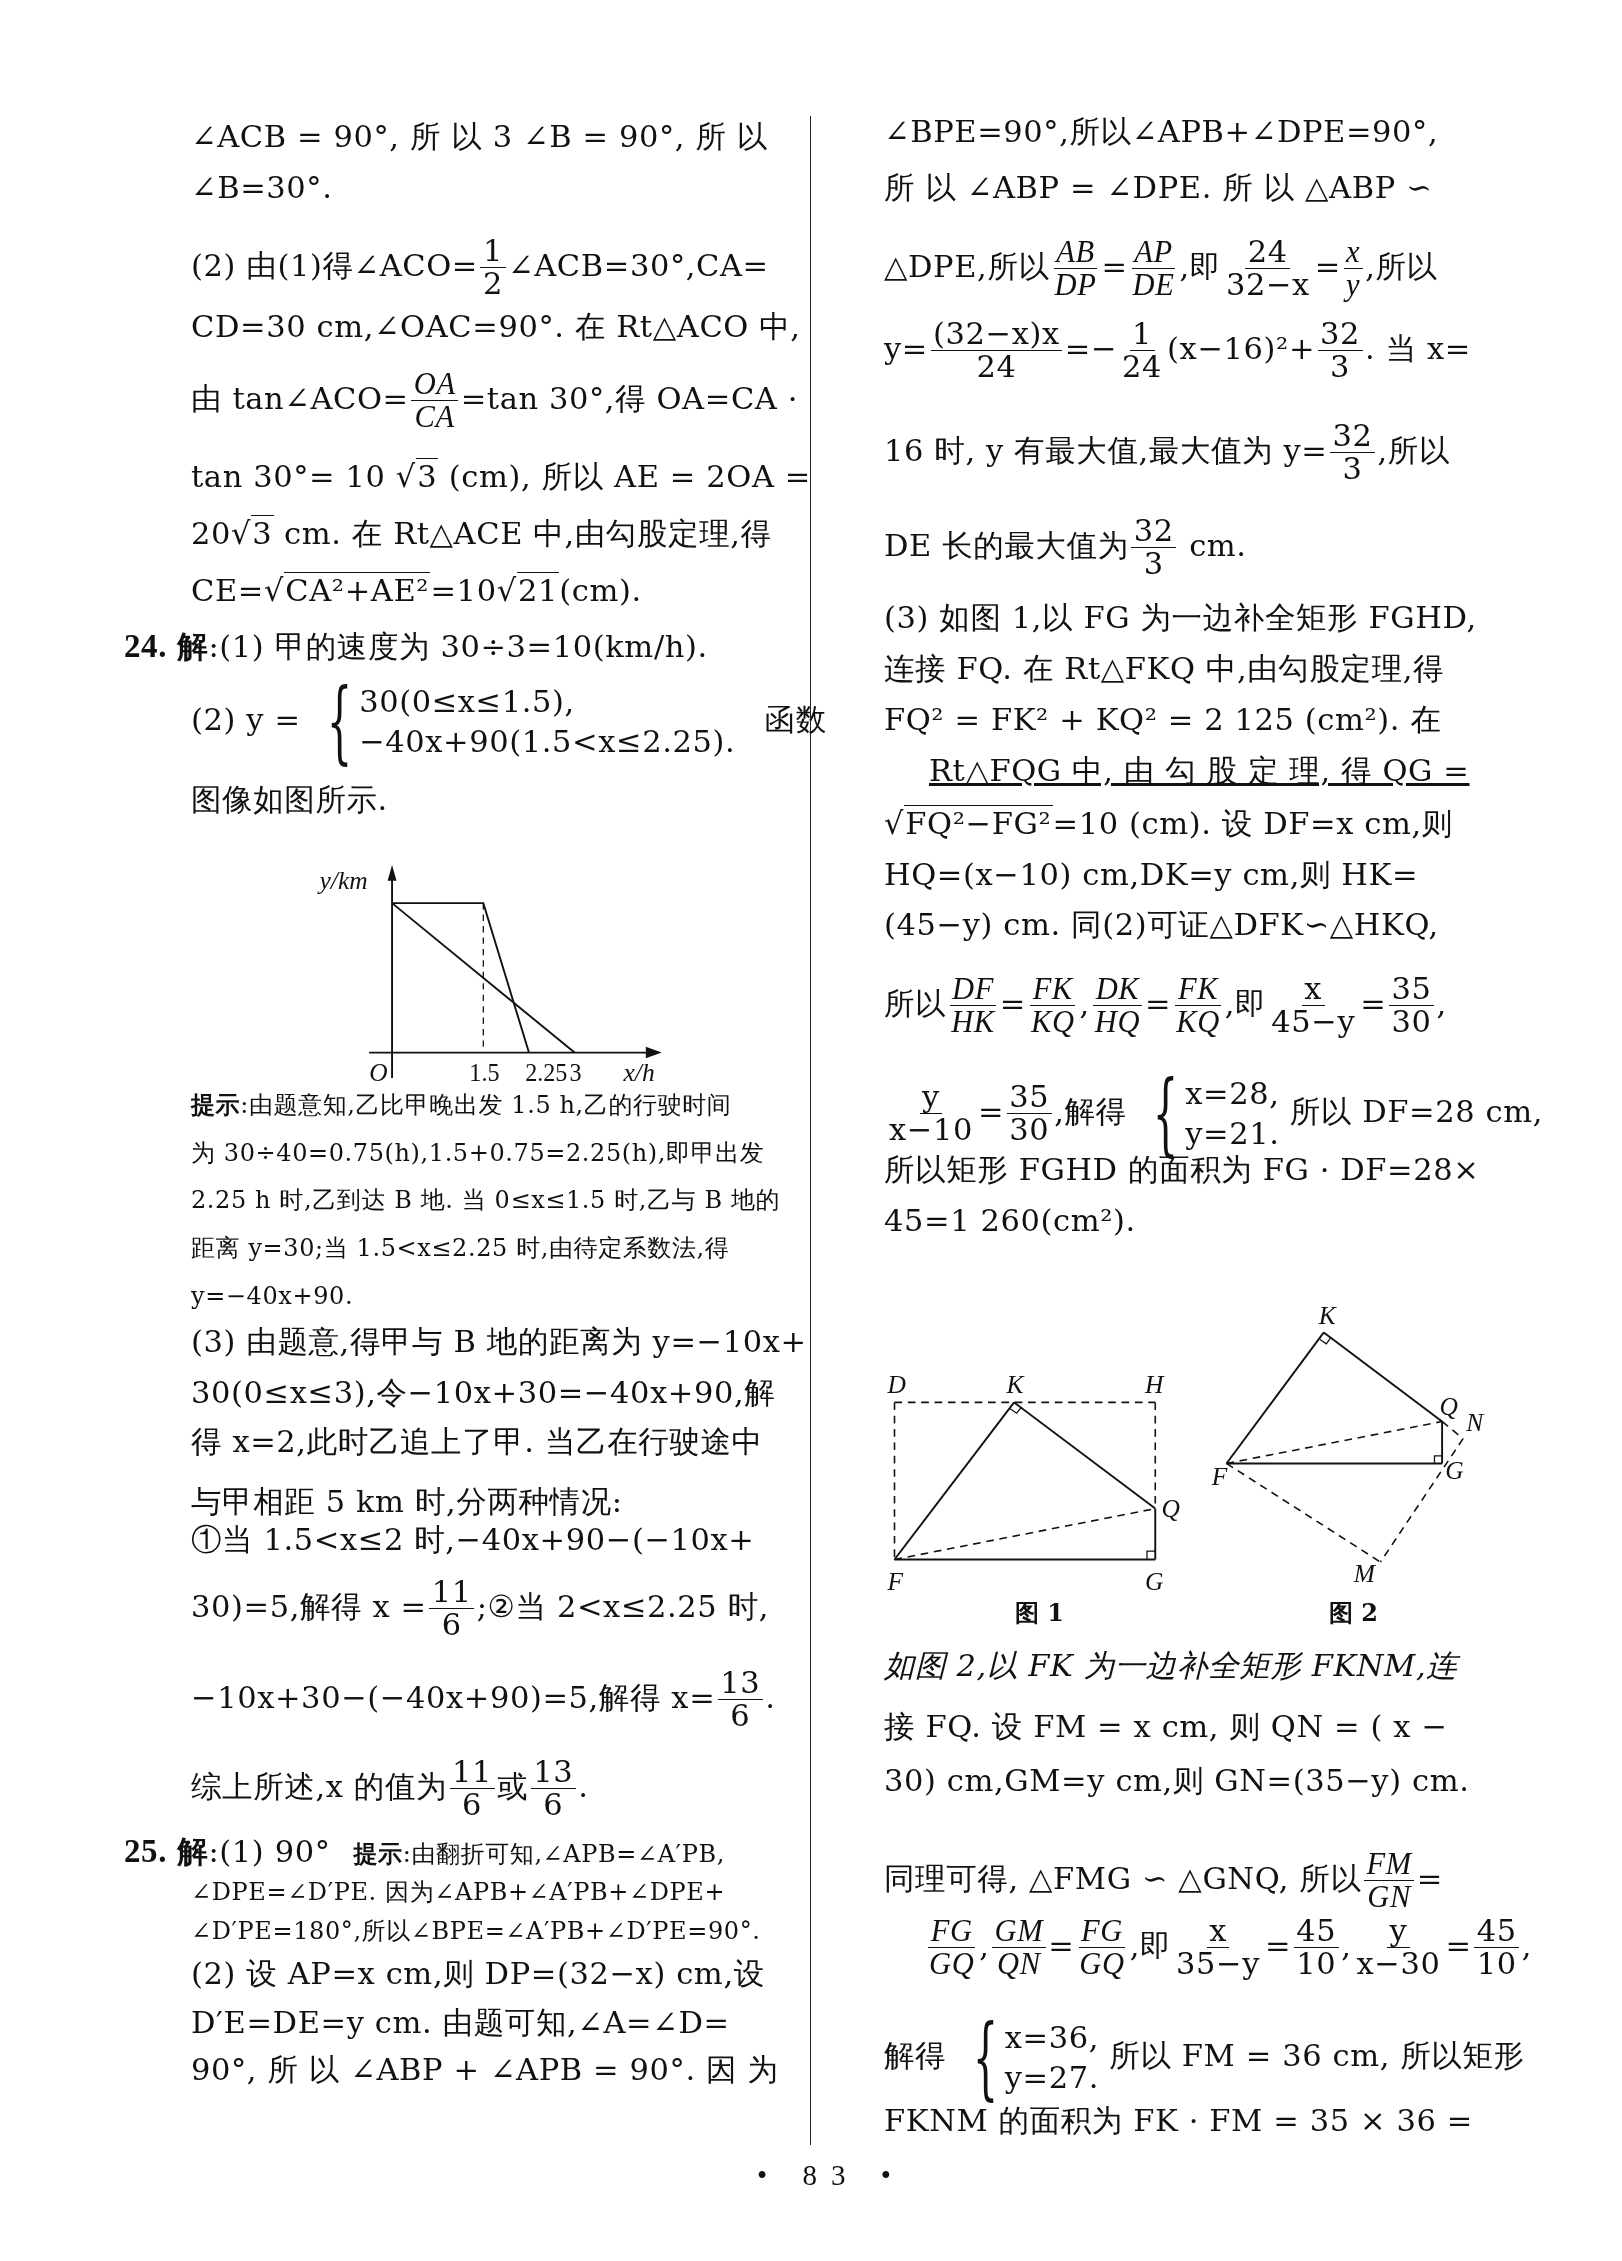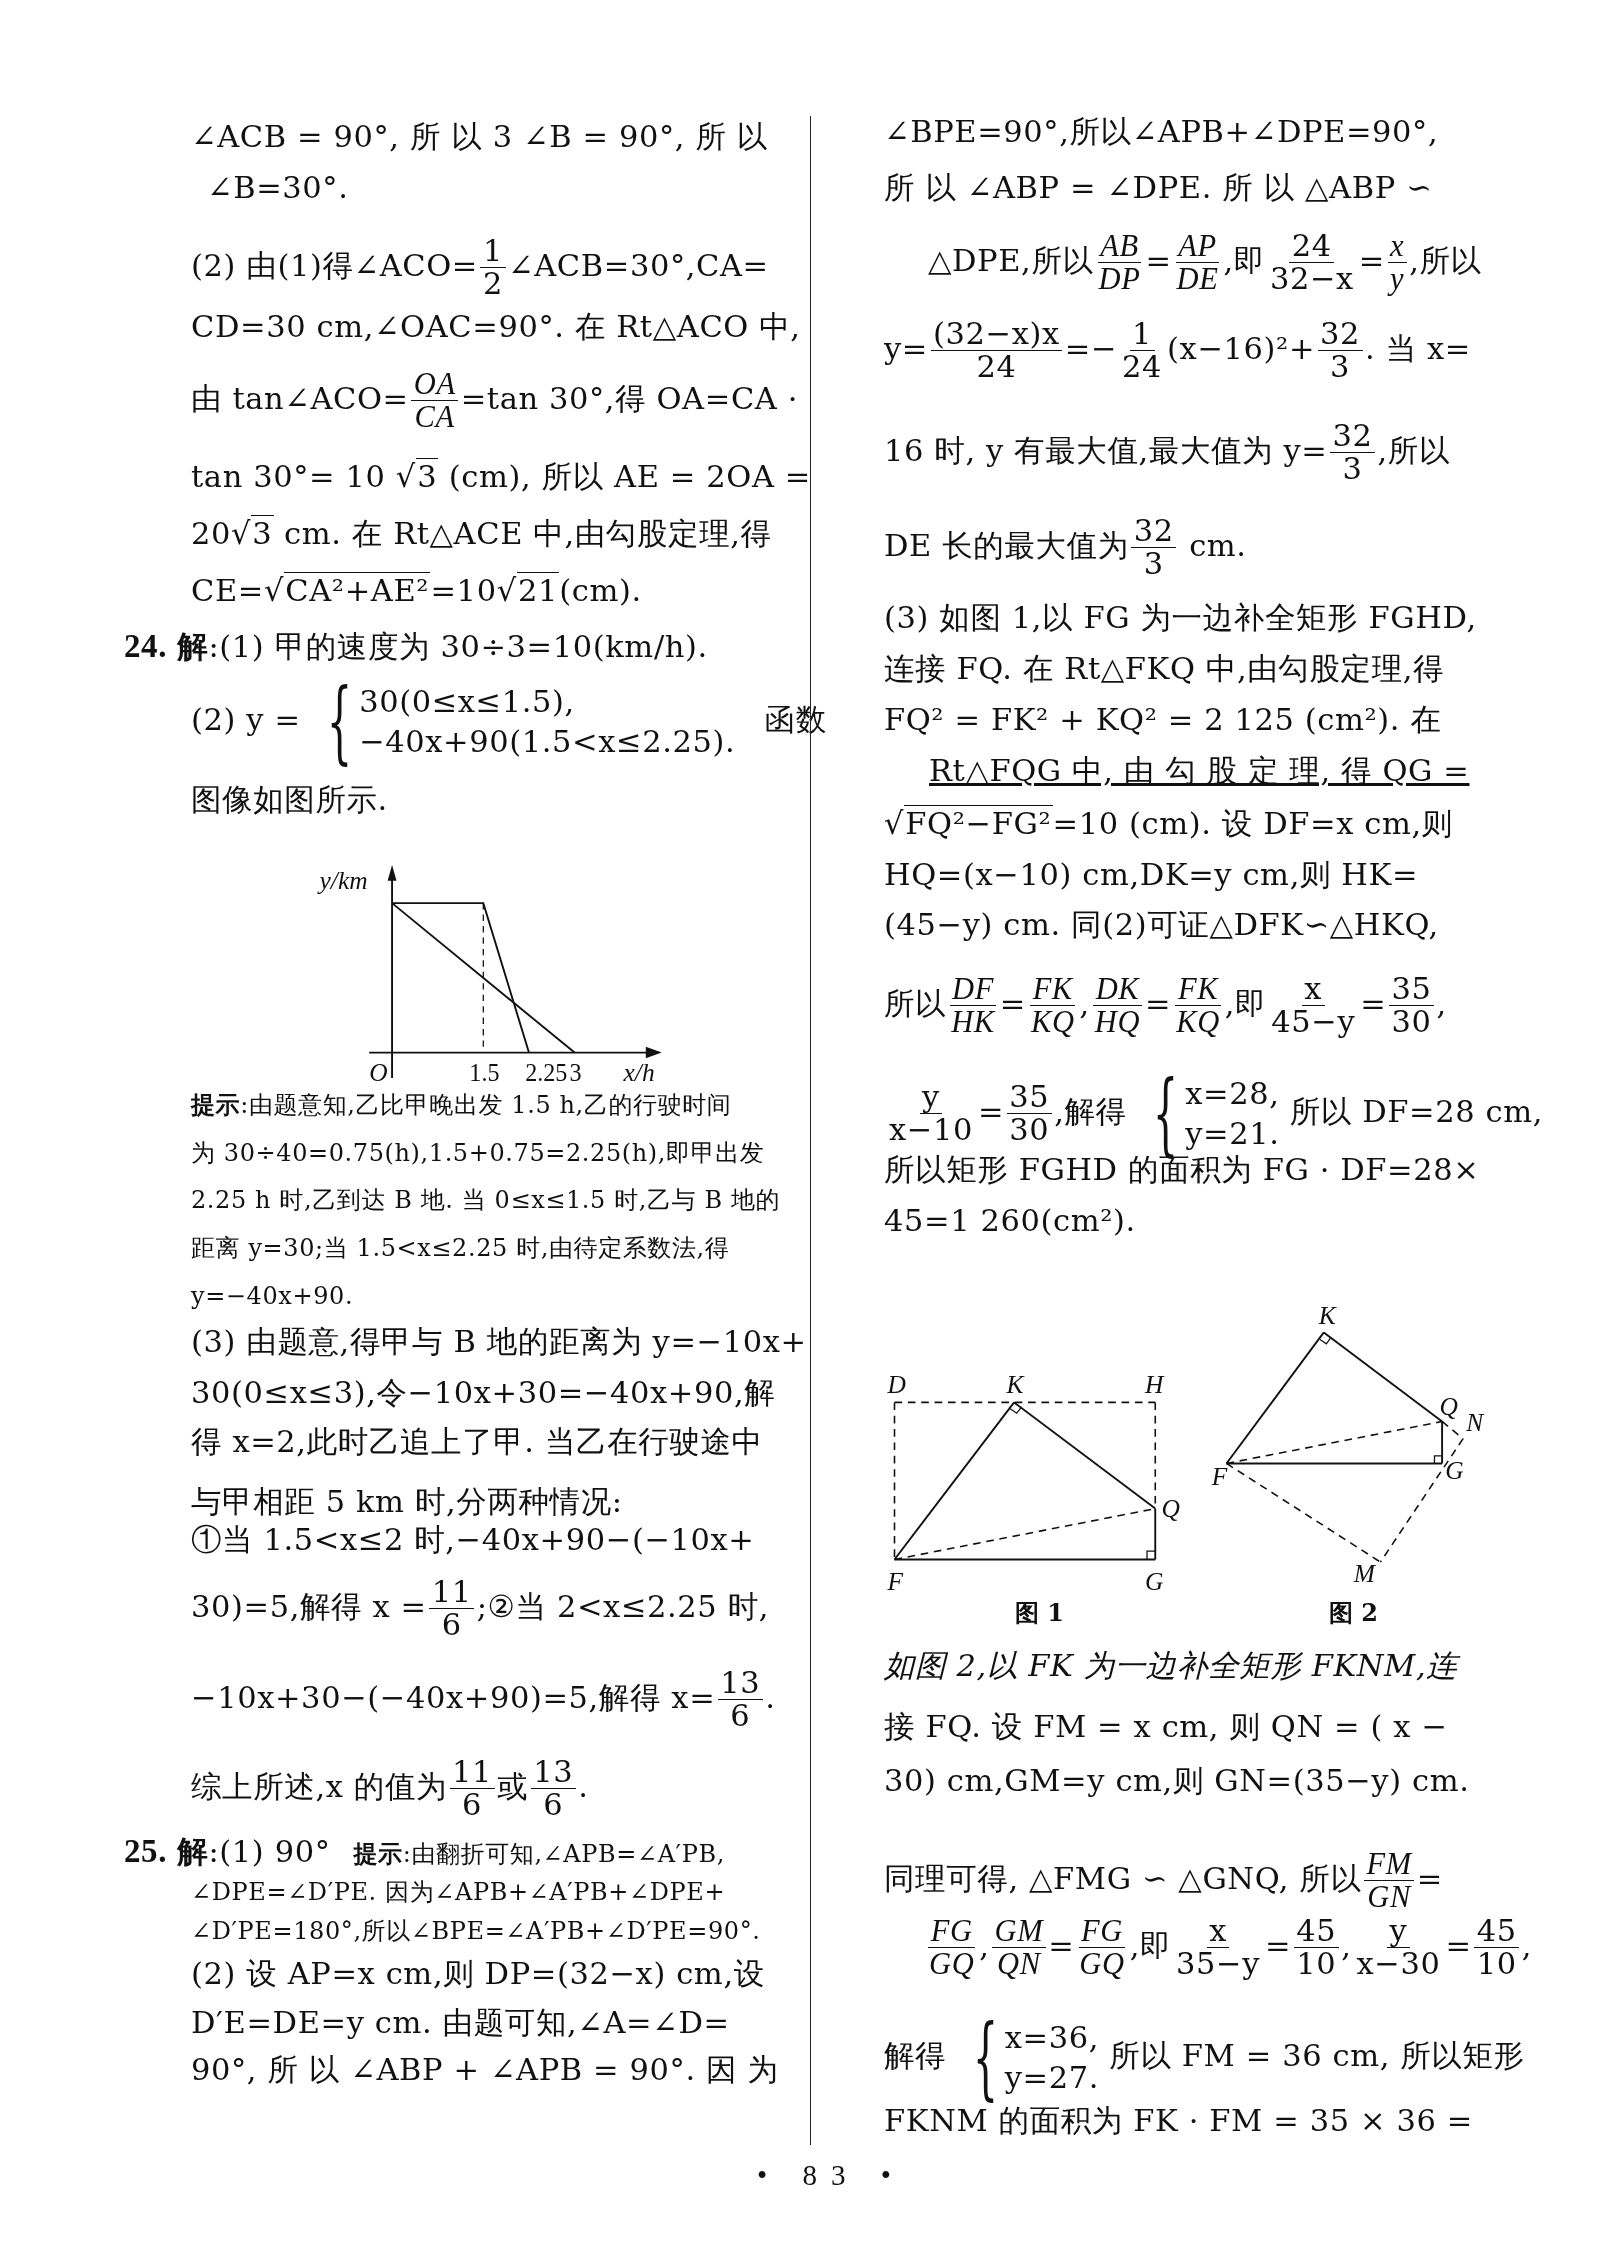--- a/index.html
+++ b/index.html
@@ -20,21 +20,21 @@
   .divider{position:absolute;left:810px;top:116px;width:1.3px;height:2029px;background:#222;}
   .pageno{position:absolute;left:757px;top:2159px;font-size:29px;font-family:"Liberation Serif",serif;letter-spacing:14px;}
   svg{position:absolute;overflow:visible;}
   svg text{font-family:"Liberation Serif",serif;fill:#111;}
   .figcap{position:absolute;font-size:24px;font-weight:bold;}
 </style>
 </head>
 <body>
 
 <div class="ln" style="left:191px;top:118px;">∠ACB = 90°, 所 以 3 ∠B = 90°, 所 以</div>
-<div class="ln" style="left:191px;top:169px;margin-left:16px;">∠B=30°.</div>
+<div class="ln" style="left:191px;top:169px;">∠B=30°.</div>
 <div class="ln" style="left:191px;top:235px;">
   <span>(2) 由(1)得∠ACO=</span><span class="frac">
       <span>1</span>
       <span>2</span>
     </span><span>∠ACB=30°,CA=</span>
 </div>
 <div class="ln" style="left:191px;top:308px;">CD=30 cm,∠OAC=90°. 在 Rt△ACO 中,</div>
 <div class="ln" style="left:191px;top:368px;">
   <span>由 tan∠ACO=</span><span class="frac it">
       <span>OA</span>
@@ -125,21 +125,21 @@
 <div class="ln sm" style="left:191px;top:1876px;">∠DPE=∠D′PE. 因为∠APB+∠A′PB+∠DPE+</div>
 <div class="ln sm" style="left:191px;top:1915px;">∠D′PE=180°,所以∠BPE=∠A′PB+∠D′PE=90°.</div>
 <div class="ln" style="left:191px;top:1955px;">(2) 设 AP=x cm,则 DP=(32−x) cm,设</div>
 <div class="ln" style="left:191px;top:2004px;">D′E=DE=y cm. 由题可知,∠A=∠D=</div>
 <div class="ln" style="left:191px;top:2051px;">90°, 所 以 ∠ABP + ∠APB = 90°. 因 为</div>
 
 <div class="divider"></div>
 
 <div class="ln" style="left:884px;top:113px;">∠BPE=90°,所以∠APB+∠DPE=90°,</div>
 <div class="ln" style="left:884px;top:169px;">所 以 ∠ABP = ∠DPE. 所 以 △ABP ∽</div>
-<div class="ln" style="left:884px;top:230px;margin-left:44px;">
+<div class="ln" style="left:884px;top:236px;">
   <span>△DPE,所以</span><span class="frac it">
       <span>AB</span>
       <span>DP</span>
     </span><span>=</span><span class="frac it">
       <span>AP</span>
       <span>DE</span>
     </span><span>,即</span><span class="frac">
       <span>24</span>
       <span>32−x</span>
     </span><span>=</span><span class="frac it">

